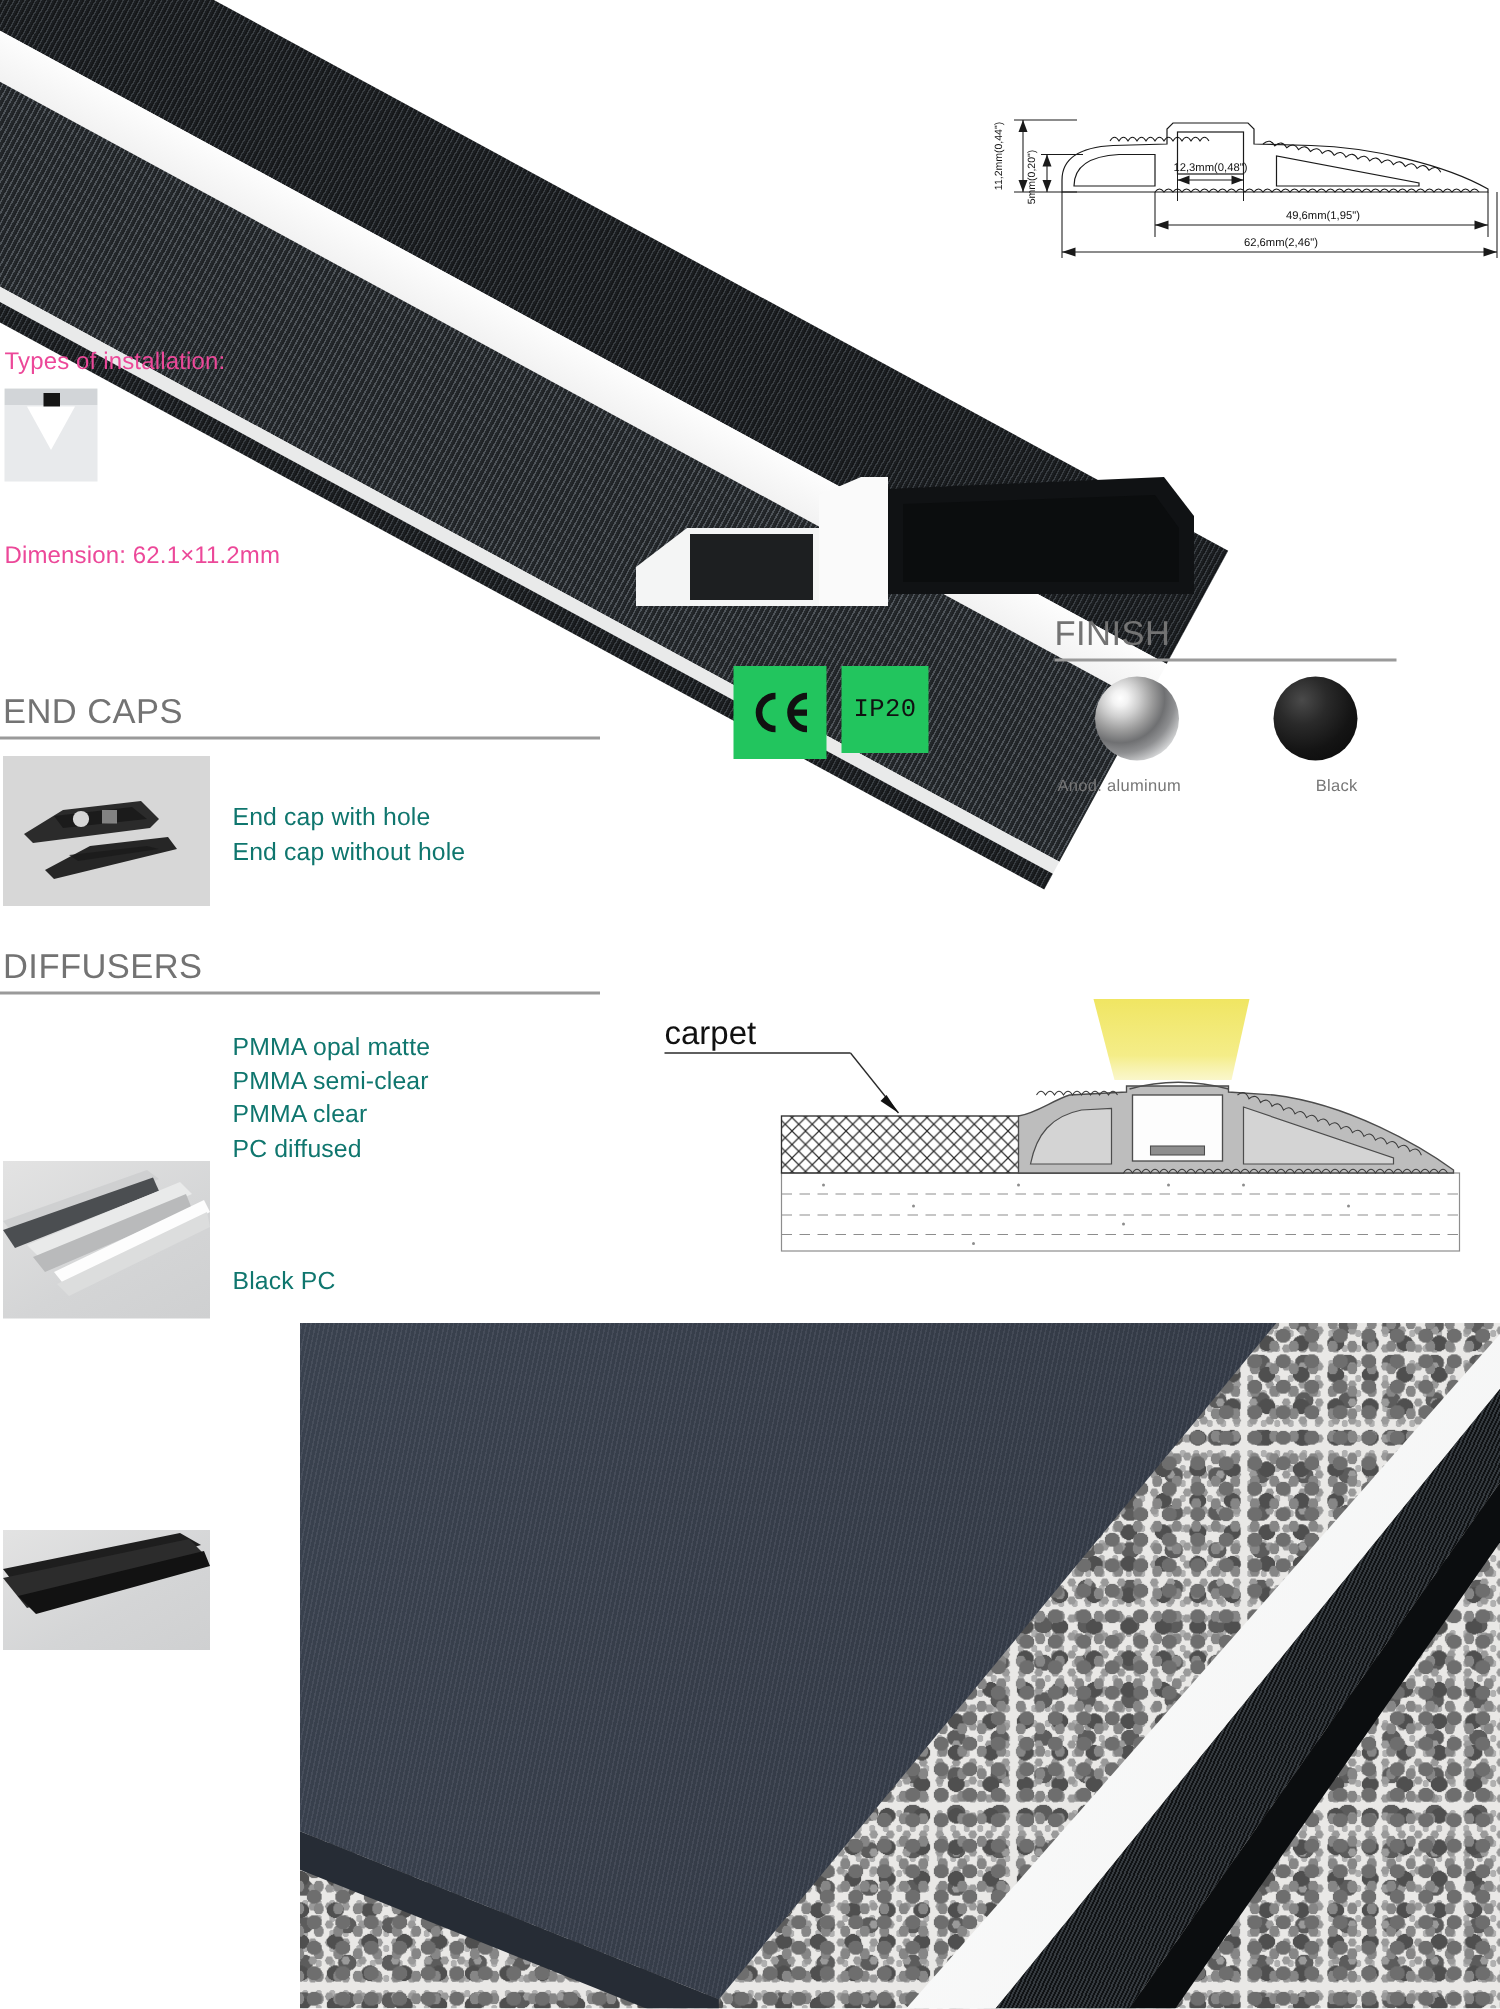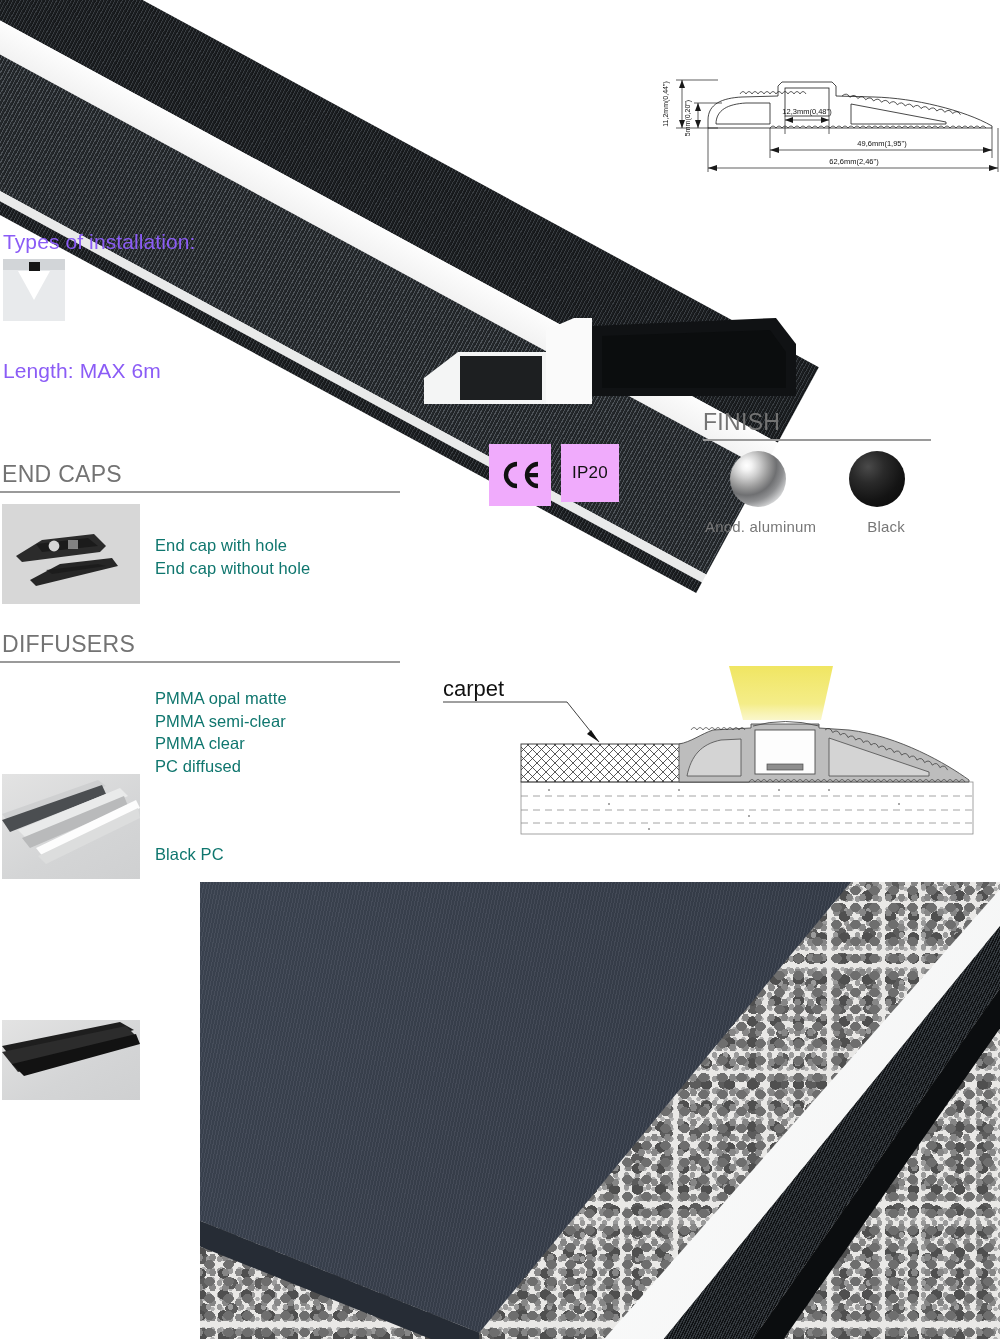--- a/index.html
+++ b/index.html
@@ -4,24 +4,24 @@
 <style>
   html,body{margin:0;padding:0;background:#fff;}
   body{
     width:1000px;height:1339px;position:relative;overflow:hidden;
     font-family:"Liberation Sans","DejaVu Sans",sans-serif;
     color:#111;
   }
   .abs{position:absolute;}
 
   
-  .t-spec{font-size:21px;color:#8b5cf6;line-height:25px;letter-spacing:.1px;text-align:center;}
+  .t-spec{font-size:16px;color:#ec4899;line-height:25px;letter-spacing:.1px;text-align:center;}
   .t-head{font-size:23px;color:#737373;letter-spacing:.3px;}
   .t-label{font-size:16.5px;color:#0f766e;line-height:22.5px;letter-spacing:.1px;}
-  .t-swatch{font-size:15px;color:#777;letter-spacing:.2px;}
+  .t-swatch{font-size:11px;color:#777;letter-spacing:.2px;}
   .rule{background:#9a9a9a;height:1.5px;}
 
   
   #hero{left:-60px;top:-110px;width:900px;height:560px;
         transform:rotate(28.5deg);transform-origin:0 0;}
   .hero-band{position:absolute;left:0;height:100%;}
   .ribs-dark{
     background:
       repeating-linear-gradient(to right,
         #16181a 0px,#16181a 1.1px,
@@ -47,21 +47,21 @@
   .inst-ceiling{position:absolute;left:0;top:0;width:100%;height:11px;background:#d2d5d8;}
   .inst-fix{position:absolute;left:50%;top:3px;width:11px;height:10px;margin-left:-5.5px;background:#151515;}
   .inst-cone{position:absolute;left:50%;top:12px;margin-left:-16px;width:0;height:0;
     border-left:16px solid transparent;border-right:16px solid transparent;border-top:29px solid #fff;}
 
   
   .thumb{background:#d7d7d7;position:relative;overflow:hidden;}
   .thumb-light{background:linear-gradient(150deg,#e3e3e3,#d4d5d6 60%,#cfd0d1);}
 
   
-  .cert{background:#f0abfc;display:flex;align-items:center;justify-content:center;}
+  .cert{background:#22c55e;display:flex;align-items:center;justify-content:center;font-family:Liberation Mono, monospace;}
   .cert-ip{font-size:17px;color:#111;letter-spacing:.3px;}
 
   
   .sw{width:56px;height:56px;border-radius:50%;}
   .sw-alu{
     background:
       radial-gradient(circle at 30% 26%, #ffffff 0%, #f3f3f3 9%, #cfcfcf 22%, #9b9b9b 38%, #6f7072 52%, #8e8f91 64%, #d8d9da 80%, #a9aaac 92%, #898a8c 100%);
   }
   .sw-black{
     background:radial-gradient(circle at 34% 28%, #4a4a4a 0%, #2a2a2a 30%, #141414 62%, #080808 100%);
@@ -177,21 +177,21 @@
 
 <div class="abs" style="left:3px;top:259px;">
   <div class="inst-box">
     <div class="inst-ceiling"></div>
     <div class="inst-fix"></div>
     <div class="inst-cone"></div>
   </div>
 </div>
 
 <div class="abs" style="left:3px;top:358px;">
-  <div class="t-spec">Length: MAX 6m</div>
+  <div class="t-spec">Dimension: 62.1×11.2mm</div>
 </div>
 
 <div class="abs" style="left:489px;top:444px;display:flex;gap:10px;">
   <div class="cert" style="width:62px;height:62px;">
     <svg width="40" height="30" viewBox="0 0 40 30">
       <path d="M17,4 A11,11 0 1 0 17,26" stroke="#111" stroke-width="4.4" fill="none"></path>
       <path d="M38,4 A11,11 0 1 0 38,26" stroke="#111" stroke-width="4.4" fill="none"></path>
       <rect x="27" y="13" width="11" height="4.2" fill="#111"></rect>
     </svg>
   </div>

